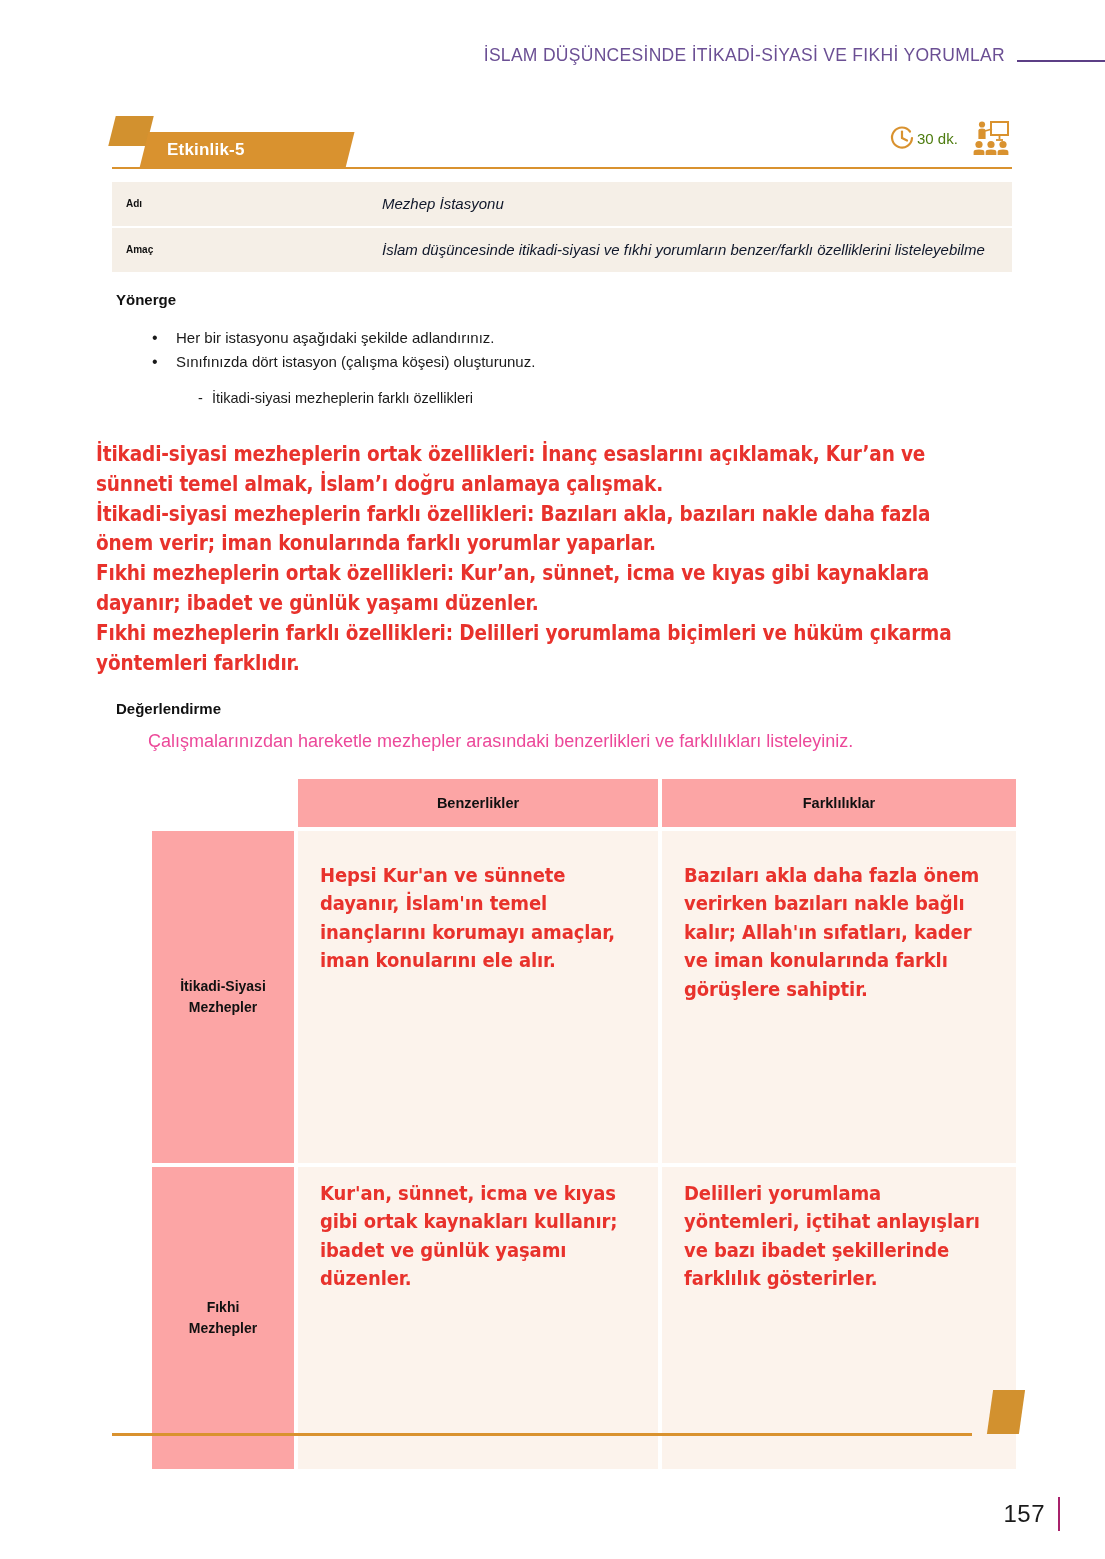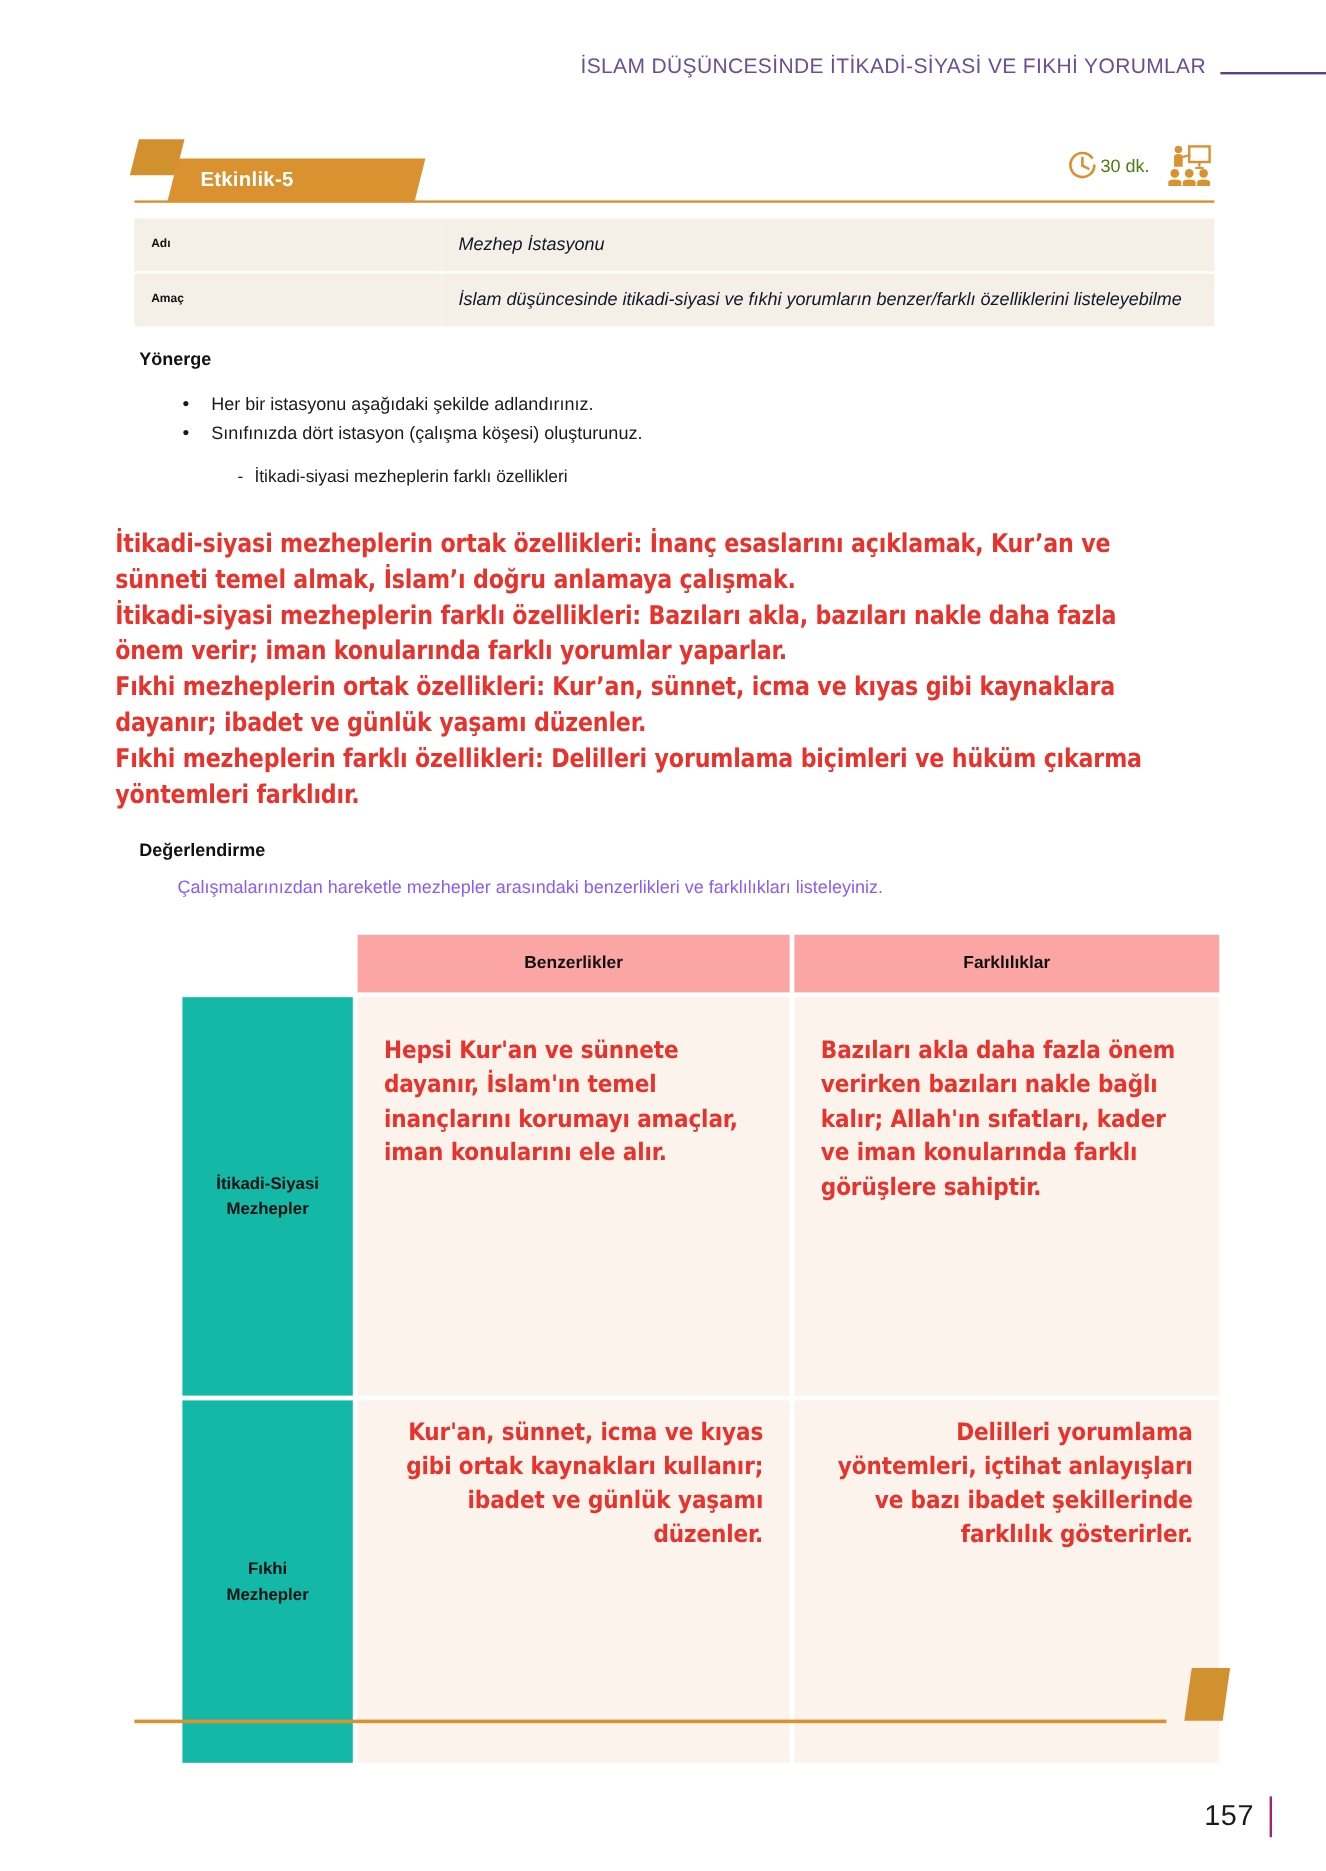--- a/index.html
+++ b/index.html
@@ -212,22 +212,22 @@
     transform: scaleX(0.955);
     transform-origin: left center;
   }
 
   
   .eval-intro {
     position: absolute;
     top: 731px;
     left: 148px;
     width: 840px;
-    font-size: 15px;
-    color: #8b5cf6;
+    font-size: 18px;
+    color: #ec4899;
   }
 
   
   .eval-table {
     position: absolute;
     top: 775px;
     left: 148px;
     width: 864px;
     border-collapse: separate;
     border-spacing: 4px 4px;
@@ -243,34 +243,34 @@
     font-size: 14.5px;
     font-weight: bold;
     color: #111111;
     height: 46px;
     vertical-align: middle;
   }
   .eval-th-blank {
     background: #ffffff;
   }
   .eval-rowlabel {
-    background: #14b8a6;
+    background: #fca5a5;
     text-align: center;
     vertical-align: middle;
     font-size: 14px;
     font-weight: bold;
     color: #111111;
     line-height: 1.5;
   }
   .eval-cell {
     background: #fcf3ec;
     vertical-align: top;
     padding: 30px 22px 22px 22px;
   }
-  .eval-cell.row-2 { padding-top: 12px; text-align: right; }
+  .eval-cell.row-2 { padding-top: 12px; }
   .eval-answer {
     font-family: "DejaVu Sans Condensed", "Liberation Sans Narrow", "Liberation Sans", sans-serif;
     font-weight: bold;
     font-size: 20px;
     line-height: 1.42;
     color: #e8322c;
     letter-spacing: -0.1px;
     margin: 0;
   }
   .eval-row-1 td { height: 280px; }

